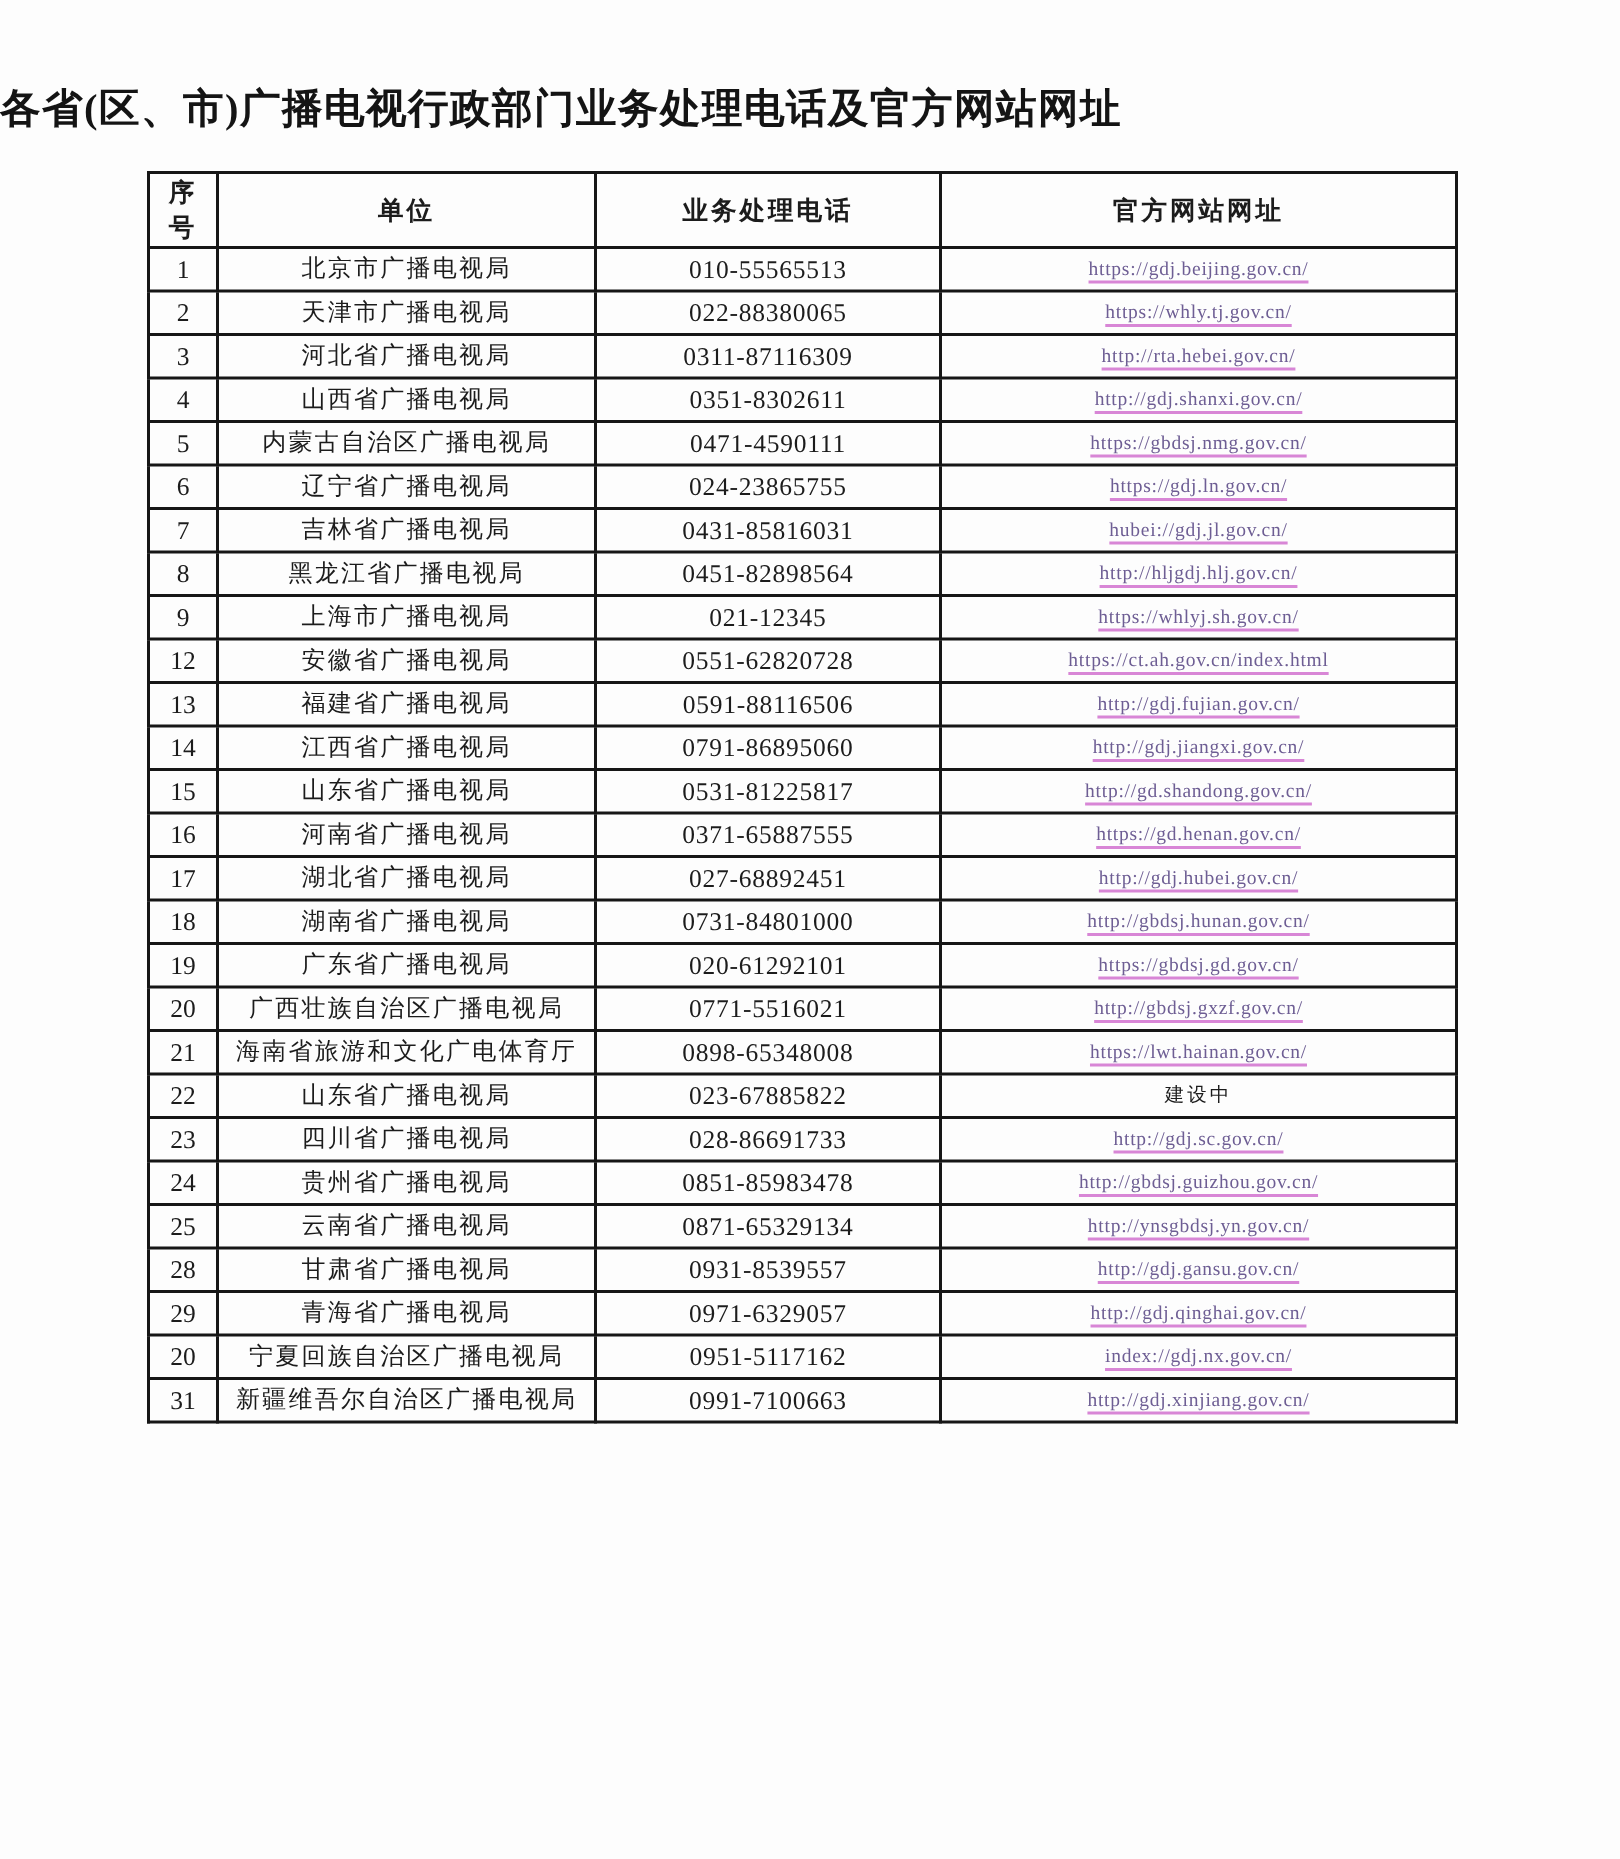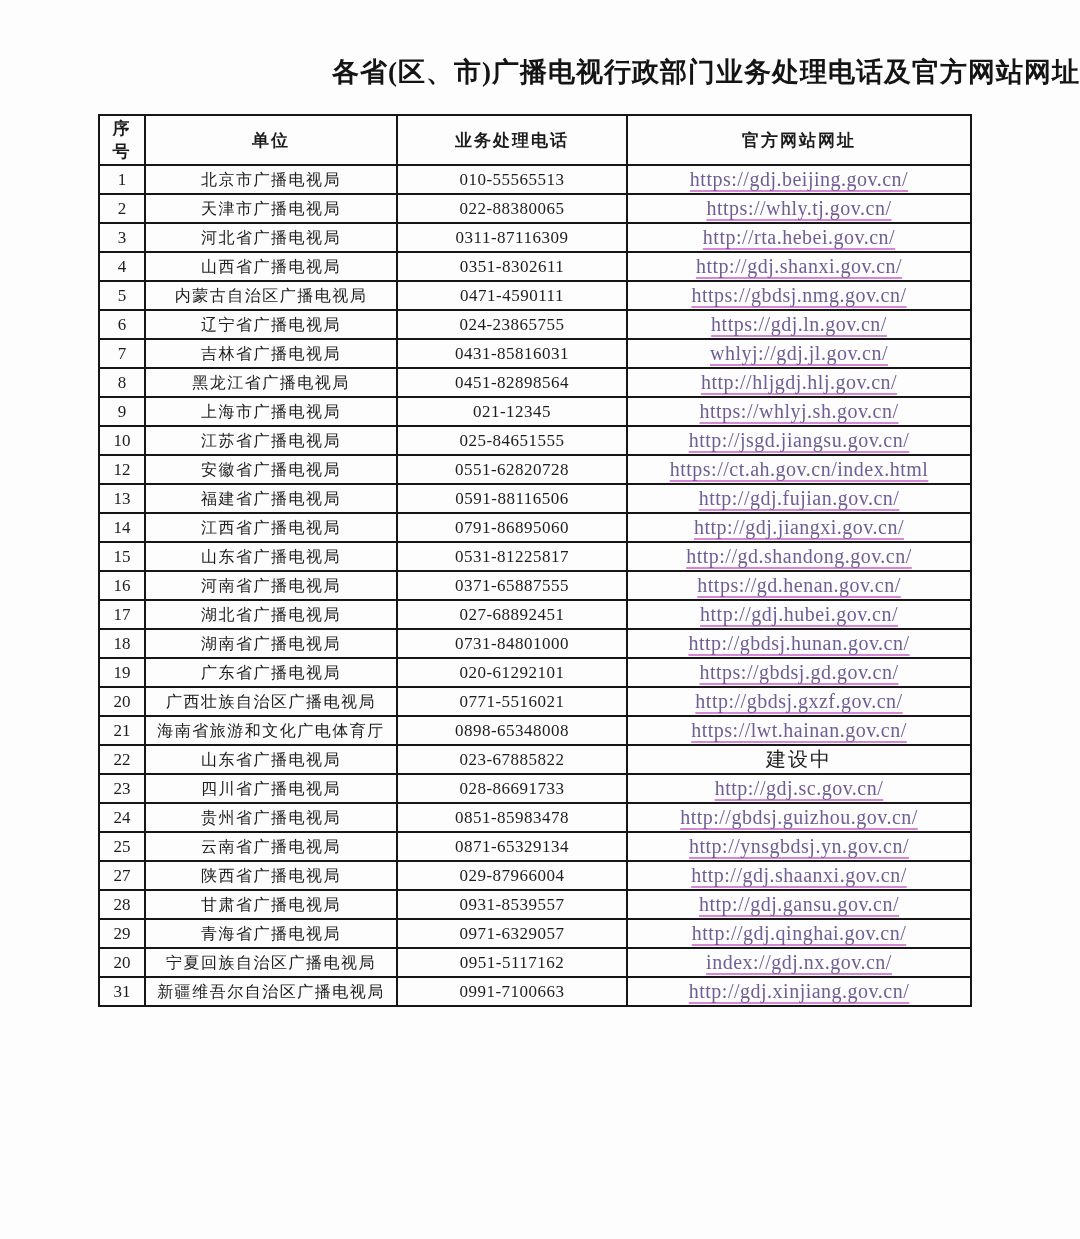--- a/index.html
+++ b/index.html
@@ -15,21 +15,21 @@
     width:1080px;height:1239px;
     background:var(--page-bg);
     color:var(--text-color);
     font-family:"Liberation Serif","DejaVu Serif",serif;
     overflow:hidden;
   }
   .page{width:1080px;height:1239px;position:relative;}
   .title{
     margin:0;
     padding:54px 0 24px 0;
-    text-align:right;
+    text-align:left;
     font-size:27px;
     font-weight:bold;
     letter-spacing:1px;
     color:#141414;
   }
   table.contact{
     border-collapse:collapse;
     table-layout:fixed;
     margin-left:98px;
     width:872px;
@@ -49,21 +49,21 @@
     font-size:17px;
     font-weight:bold;
     height:33px;
     letter-spacing:2px;
   }
   td{height:29px;font-size:16px;line-height:1.25;}
   tr.tall td{height:60px;}
   td.no{font-size:17px;}
   td.unit{letter-spacing:1.5px;white-space:pre-line;margin-left:12px;}
   td.phone{font-size:17px;letter-spacing:0.5px;}
-  td.url{font-size:20px;}
+  td.url{font-size:13px;}
   td.url a{
     color:var(--link-text);
     text-decoration:underline;
     text-decoration-color:var(--link-underline);
     text-decoration-thickness:1.5px;
     text-underline-offset:4px;
     letter-spacing:0.5px;
     cursor:pointer;
   }
   td.url span{letter-spacing:2px;}
@@ -123,41 +123,35 @@
         <tr>
           <td class="no">6</td>
           <td class="unit">辽宁省广播电视局</td>
           <td class="phone">024-23865755</td>
           <td class="url"><a href="#">https://gdj.ln.gov.cn/</a></td>
         </tr>
         <tr>
           <td class="no">7</td>
           <td class="unit">吉林省广播电视局</td>
           <td class="phone">0431-85816031</td>
-          <td class="url"><a href="#">whlyj://gdj.jl.gov.cn/</a></td>
+          <td class="url"><a href="#">hubei://gdj.jl.gov.cn/</a></td>
         </tr>
         <tr>
           <td class="no">8</td>
           <td class="unit">黑龙江省广播电视局</td>
           <td class="phone">0451-82898564</td>
           <td class="url"><a href="#">http://hljgdj.hlj.gov.cn/</a></td>
         </tr>
         <tr>
           <td class="no">9</td>
           <td class="unit">上海市广播电视局</td>
           <td class="phone">021-12345</td>
           <td class="url"><a href="#">https://whlyj.sh.gov.cn/</a></td>
         </tr>
         <tr>
-          <td class="no">10</td>
-          <td class="unit">江苏省广播电视局</td>
-          <td class="phone">025-84651555</td>
-          <td class="url"><a href="#">http://jsgd.jiangsu.gov.cn/</a></td>
-        </tr>
-        <tr>
           <td class="no">12</td>
           <td class="unit">安徽省广播电视局</td>
           <td class="phone">0551-62820728</td>
           <td class="url"><a href="#">https://ct.ah.gov.cn/index.html</a></td>
         </tr>
         <tr>
           <td class="no">13</td>
           <td class="unit">福建省广播电视局</td>
           <td class="phone">0591-88116506</td>
           <td class="url"><a href="#">http://gdj.fujian.gov.cn/</a></td>
@@ -226,26 +220,20 @@
           <td class="no">24</td>
           <td class="unit">贵州省广播电视局</td>
           <td class="phone">0851-85983478</td>
           <td class="url"><a href="#">http://gbdsj.guizhou.gov.cn/</a></td>
         </tr>
         <tr>
           <td class="no">25</td>
           <td class="unit">云南省广播电视局</td>
           <td class="phone">0871-65329134</td>
           <td class="url"><a href="#">http://ynsgbdsj.yn.gov.cn/</a></td>
-        </tr>
-        <tr>
-          <td class="no">27</td>
-          <td class="unit">陕西省广播电视局</td>
-          <td class="phone">029-87966004</td>
-          <td class="url"><a href="#">http://gdj.shaanxi.gov.cn/</a></td>
         </tr>
         <tr>
           <td class="no">28</td>
           <td class="unit">甘肃省广播电视局</td>
           <td class="phone">0931-8539557</td>
           <td class="url"><a href="#">http://gdj.gansu.gov.cn/</a></td>
         </tr>
         <tr>
           <td class="no">29</td>
           <td class="unit">青海省广播电视局</td>

